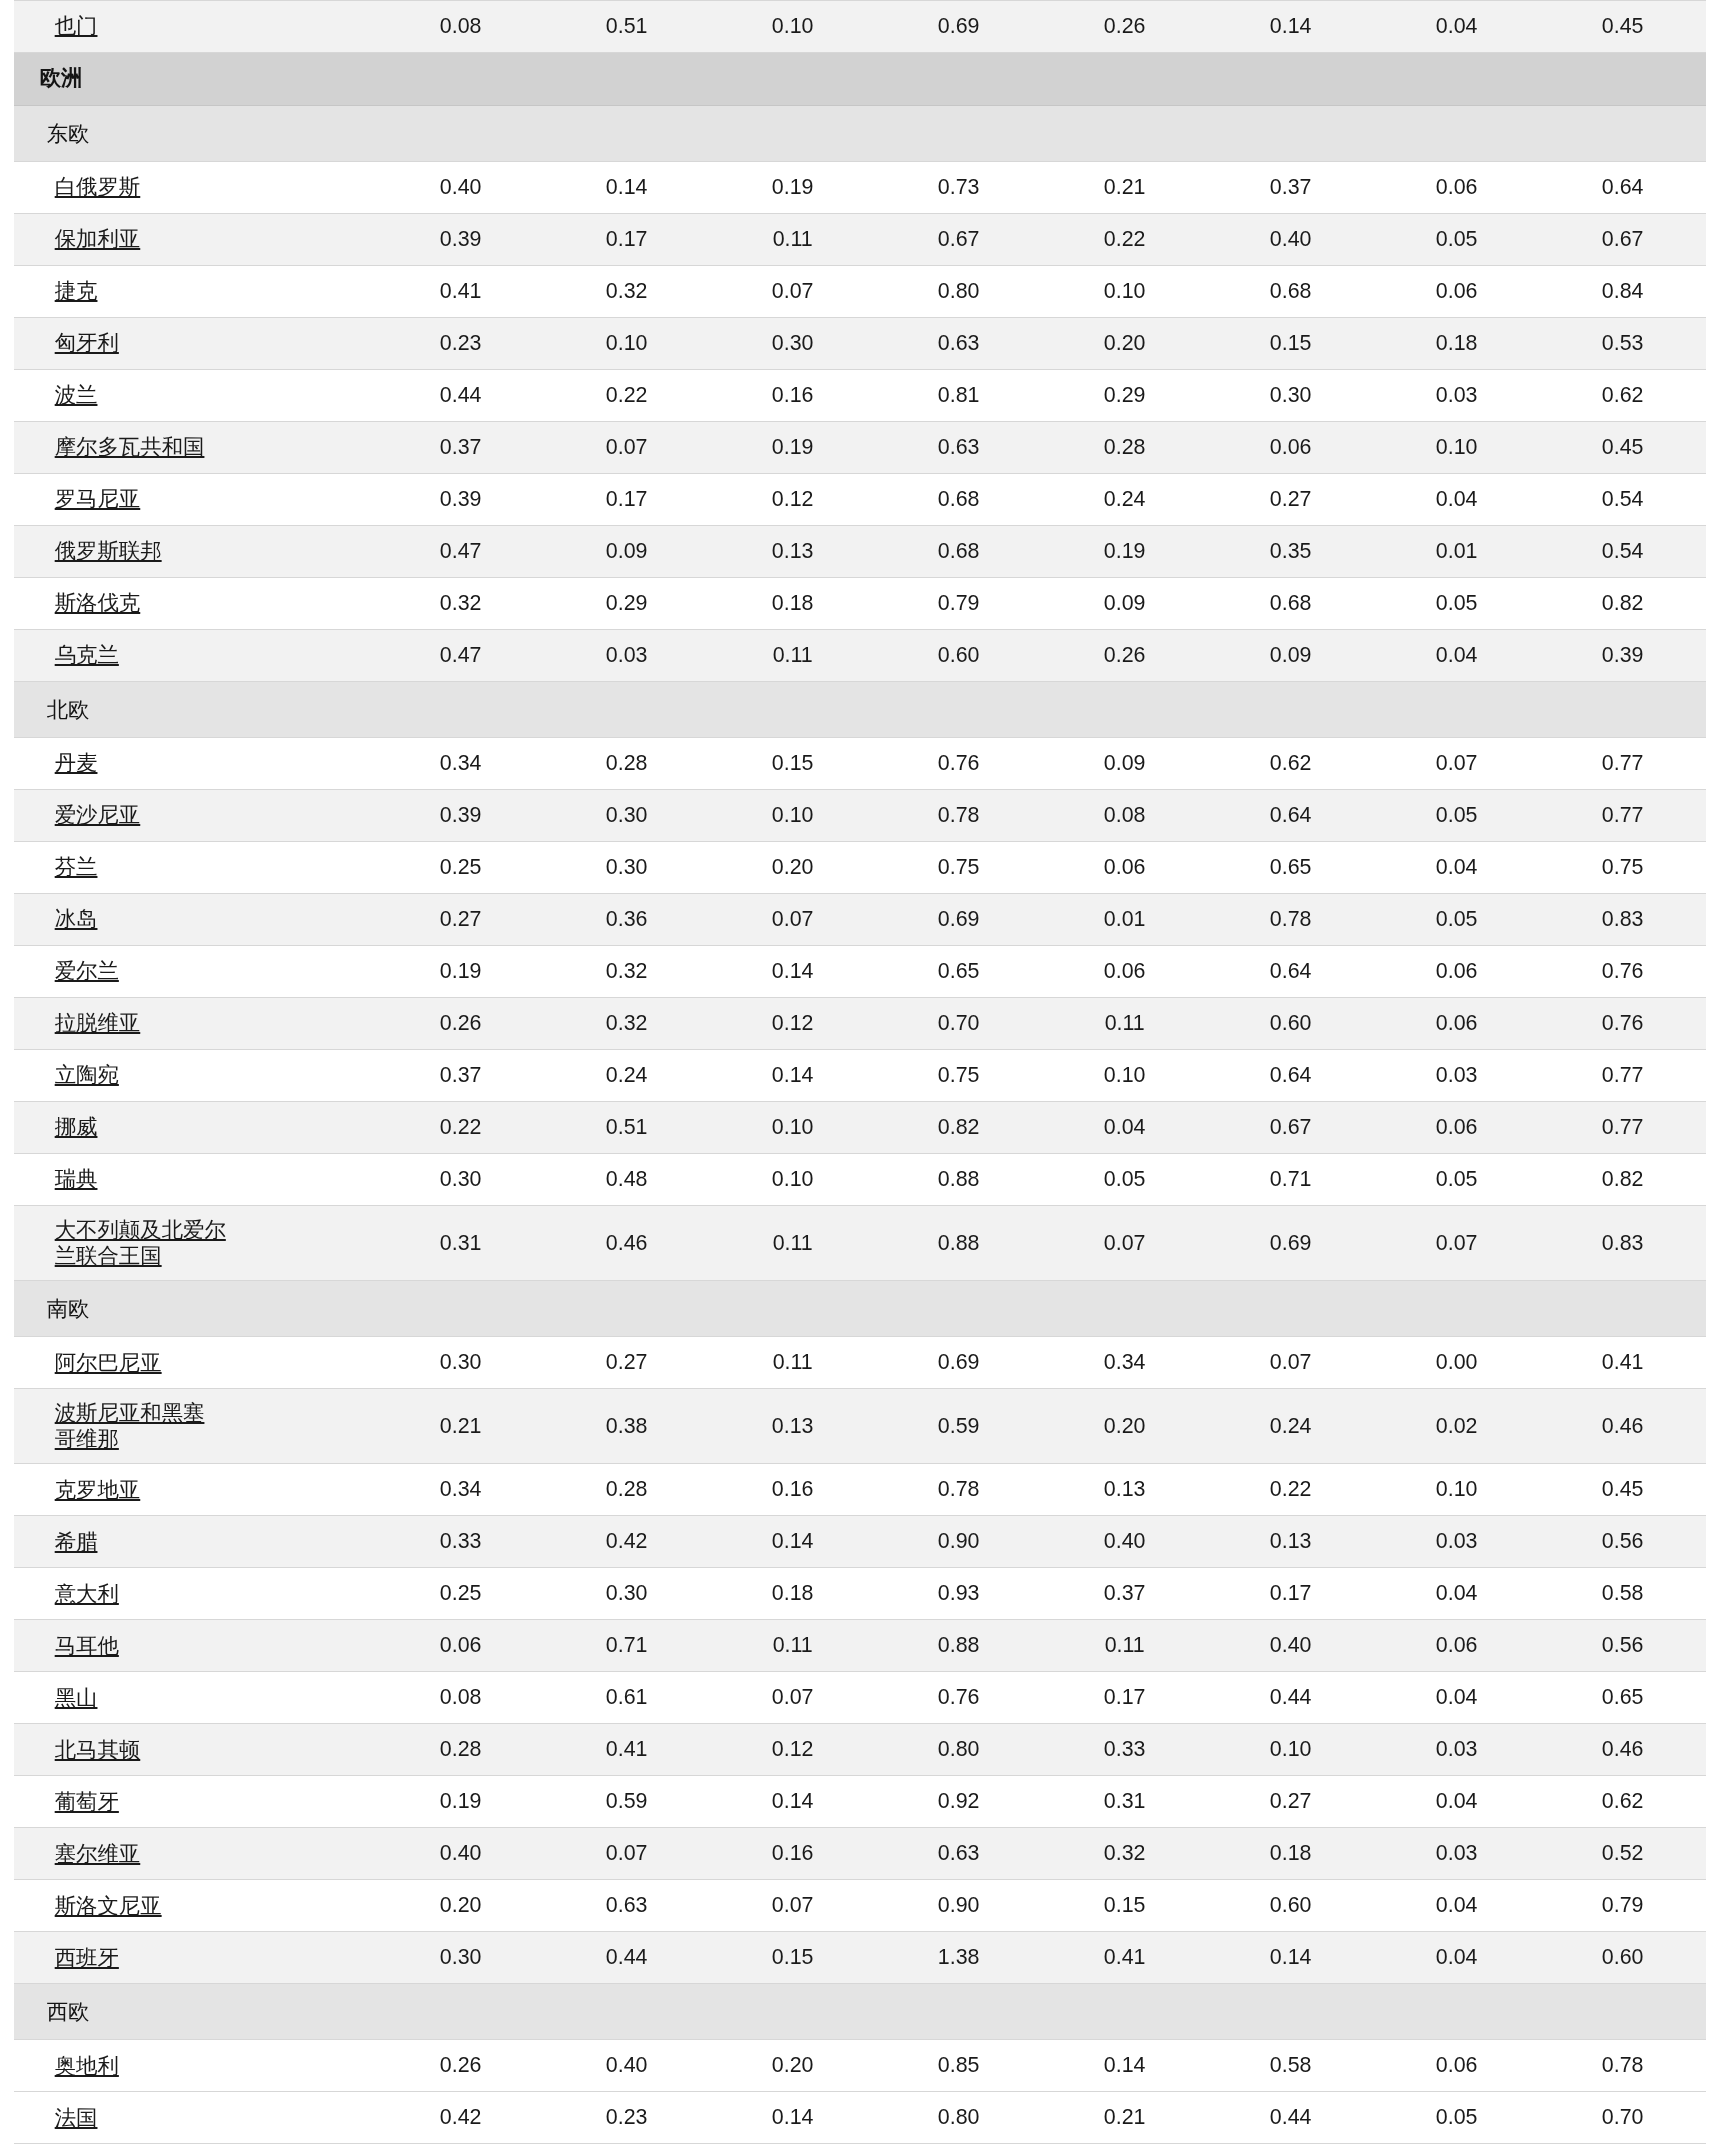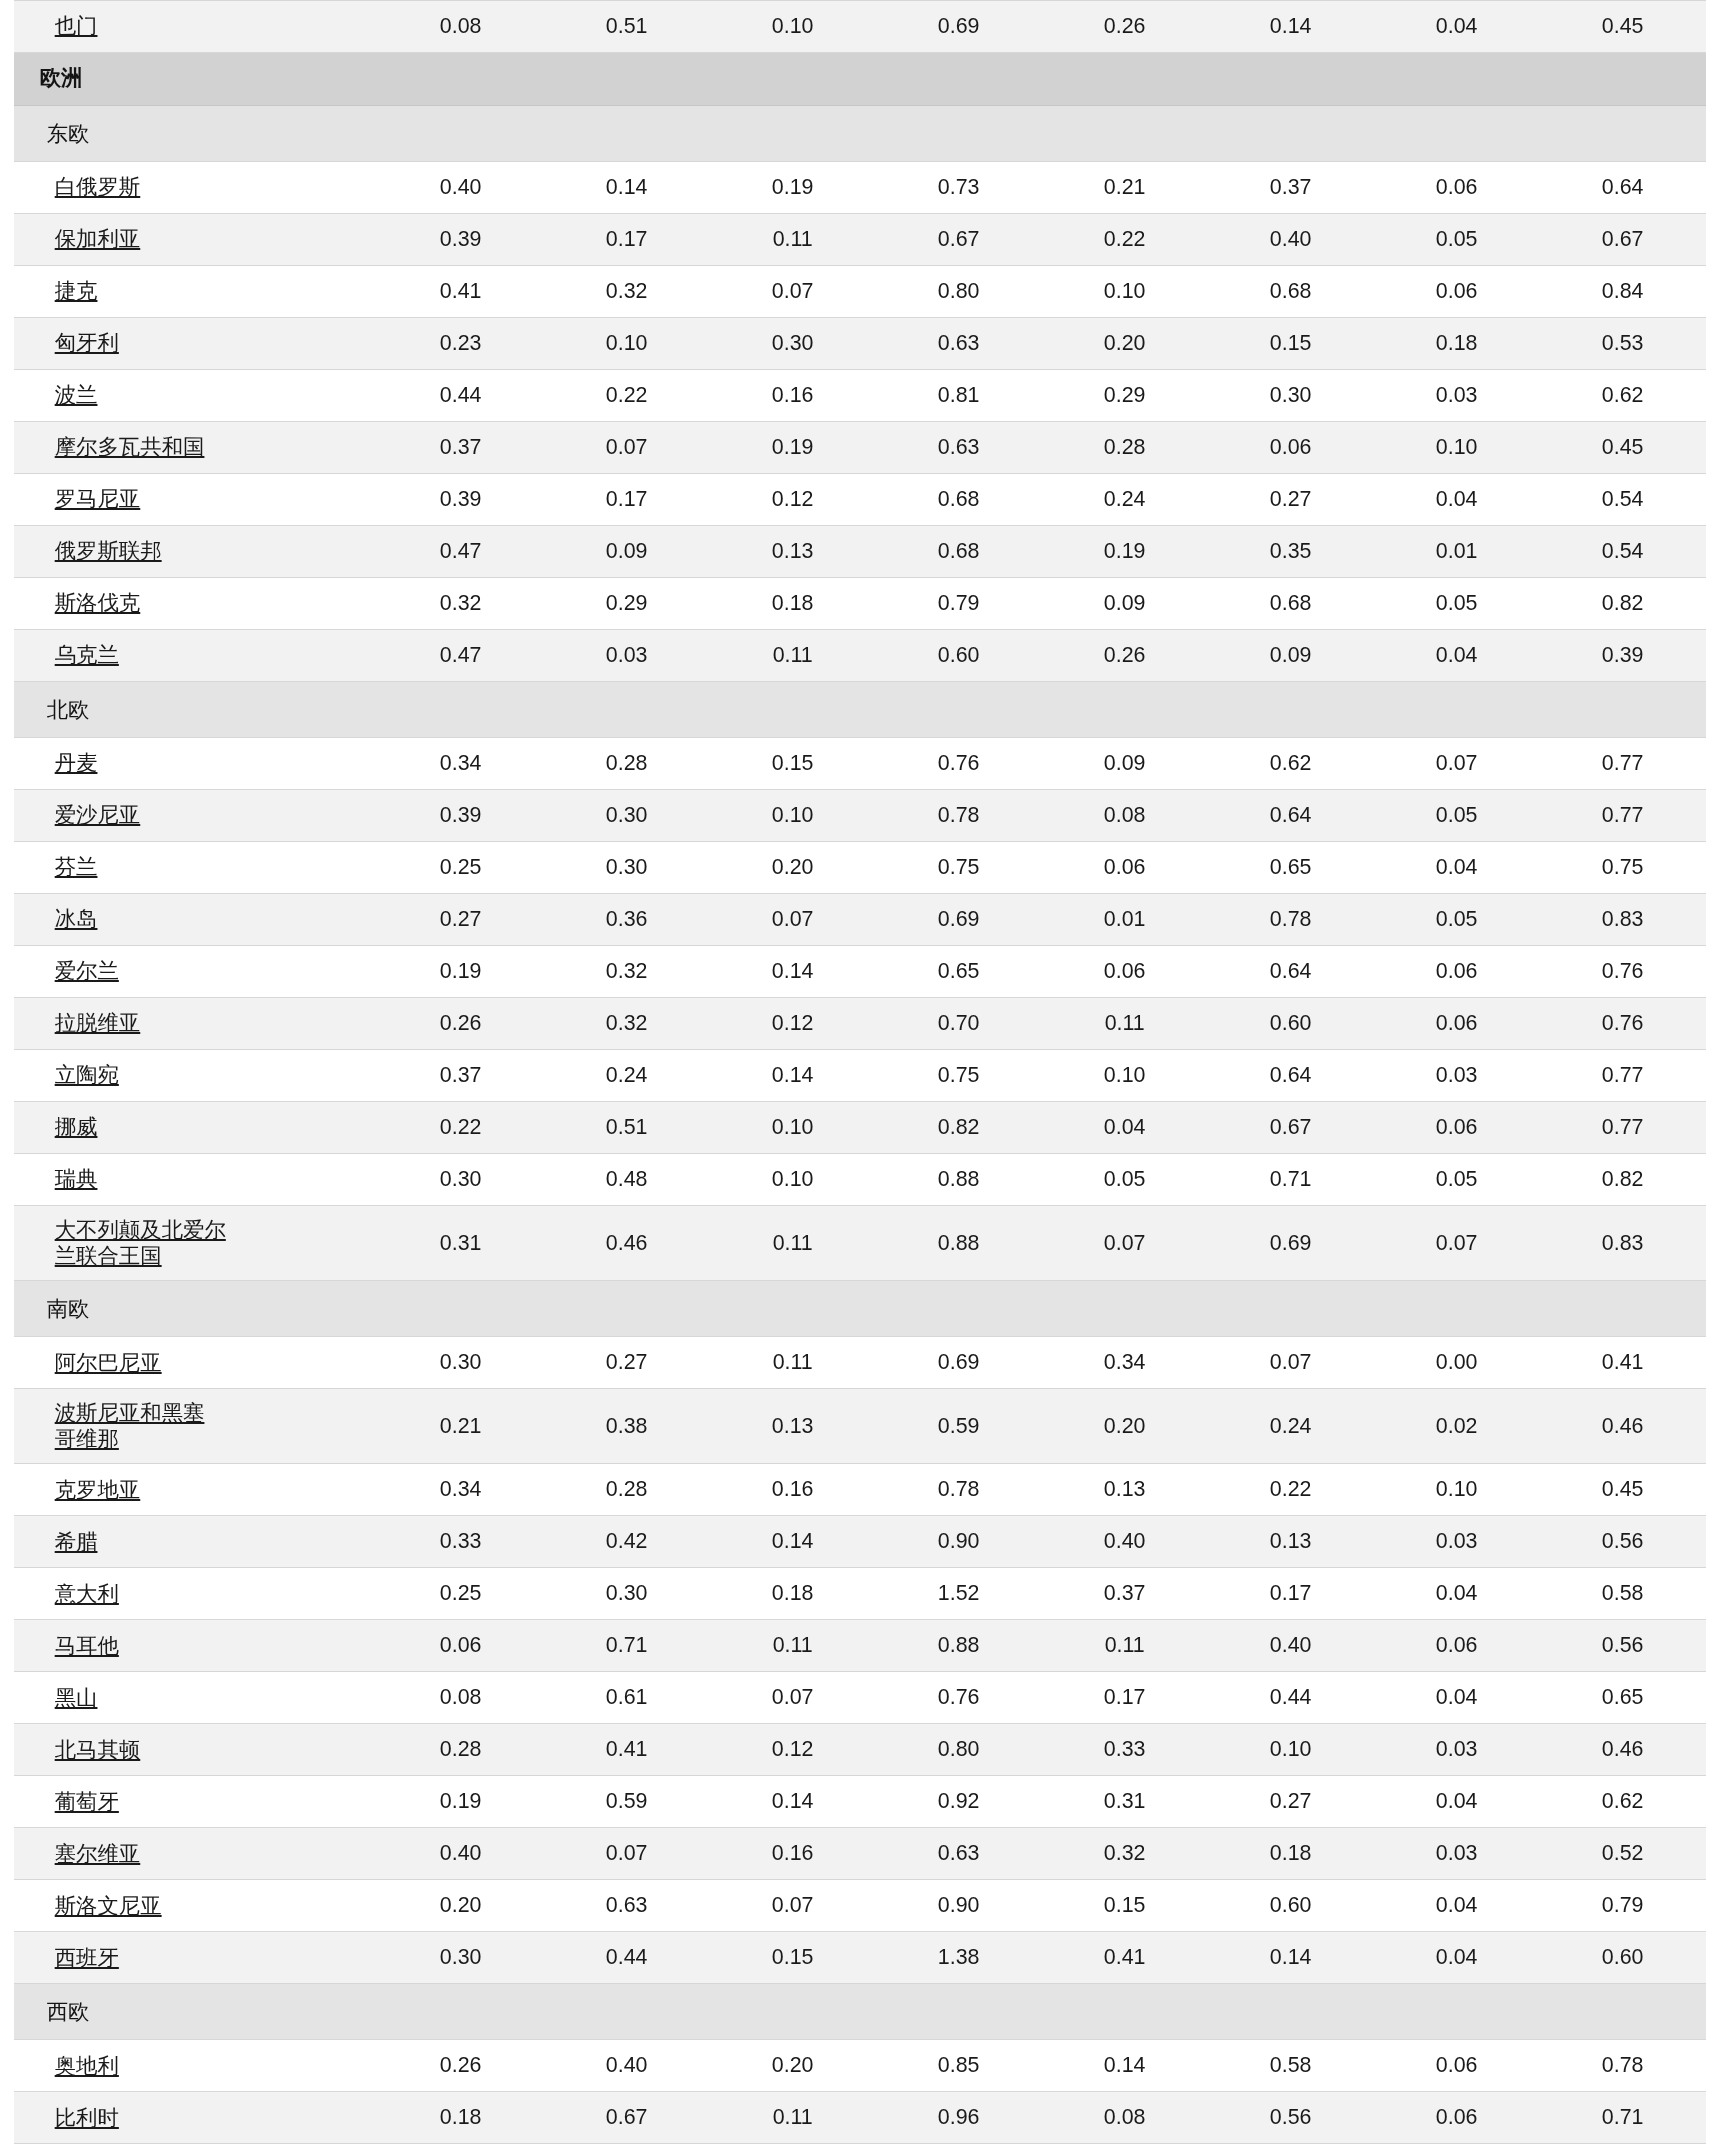--- a/index.html
+++ b/index.html
@@ -373,21 +373,21 @@
           <td class="val">0.40</td>
           <td class="val">0.13</td>
           <td class="val">0.03</td>
           <td class="val">0.56</td>
         </tr>
         <tr class="row-data plain">
           <td class="name two-line">意大利</td>
           <td class="val">0.25</td>
           <td class="val">0.30</td>
           <td class="val">0.18</td>
-          <td class="val">1.52</td>
+          <td class="val">0.93</td>
           <td class="val">0.37</td>
           <td class="val">0.17</td>
           <td class="val">0.04</td>
           <td class="val">0.58</td>
         </tr>
         <tr class="row-data alt">
           <td class="name two-line">马耳他</td>
           <td class="val">0.06</td>
           <td class="val">0.71</td>
           <td class="val">0.11</td>
@@ -470,31 +470,20 @@
           <td class="name two-line">奥地利</td>
           <td class="val">0.26</td>
           <td class="val">0.40</td>
           <td class="val">0.20</td>
           <td class="val">0.85</td>
           <td class="val">0.14</td>
           <td class="val">0.58</td>
           <td class="val">0.06</td>
           <td class="val">0.78</td>
         </tr>
-        <tr class="row-data alt">
-          <td class="name two-line">比利时</td>
-          <td class="val">0.18</td>
-          <td class="val">0.67</td>
-          <td class="val">0.11</td>
-          <td class="val">0.96</td>
-          <td class="val">0.08</td>
-          <td class="val">0.56</td>
-          <td class="val">0.06</td>
-          <td class="val">0.71</td>
-        </tr>
         <tr class="row-data plain">
           <td class="name two-line">法国</td>
           <td class="val">0.42</td>
           <td class="val">0.23</td>
           <td class="val">0.14</td>
           <td class="val">0.80</td>
           <td class="val">0.21</td>
           <td class="val">0.44</td>
           <td class="val">0.05</td>
           <td class="val">0.70</td>

